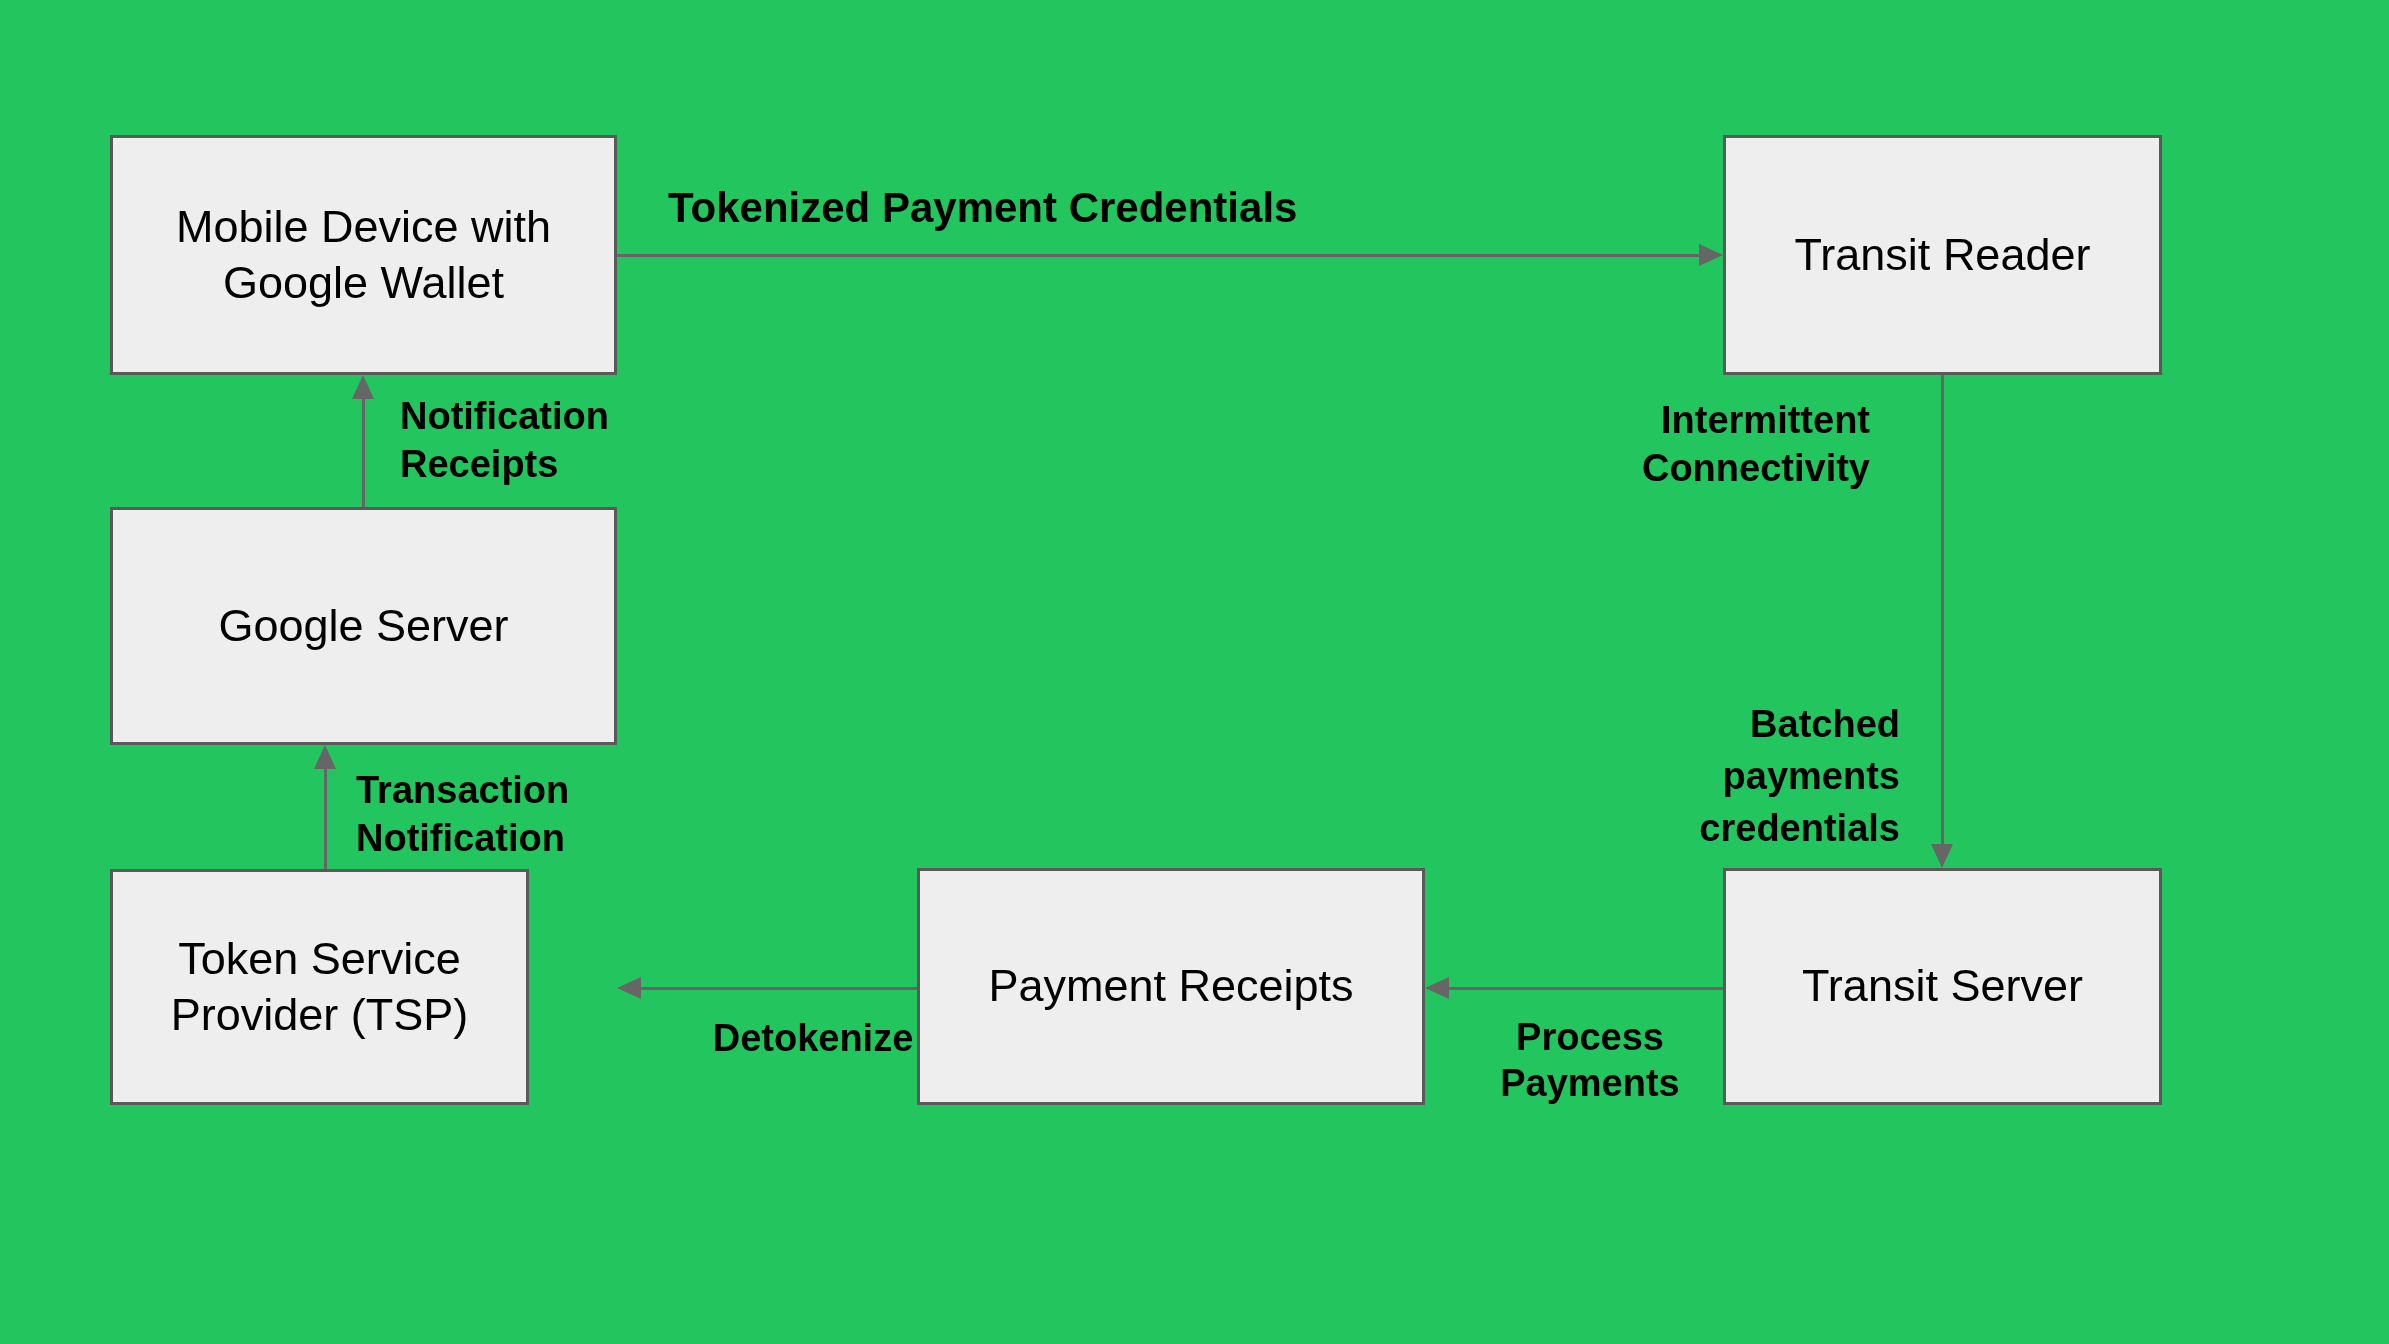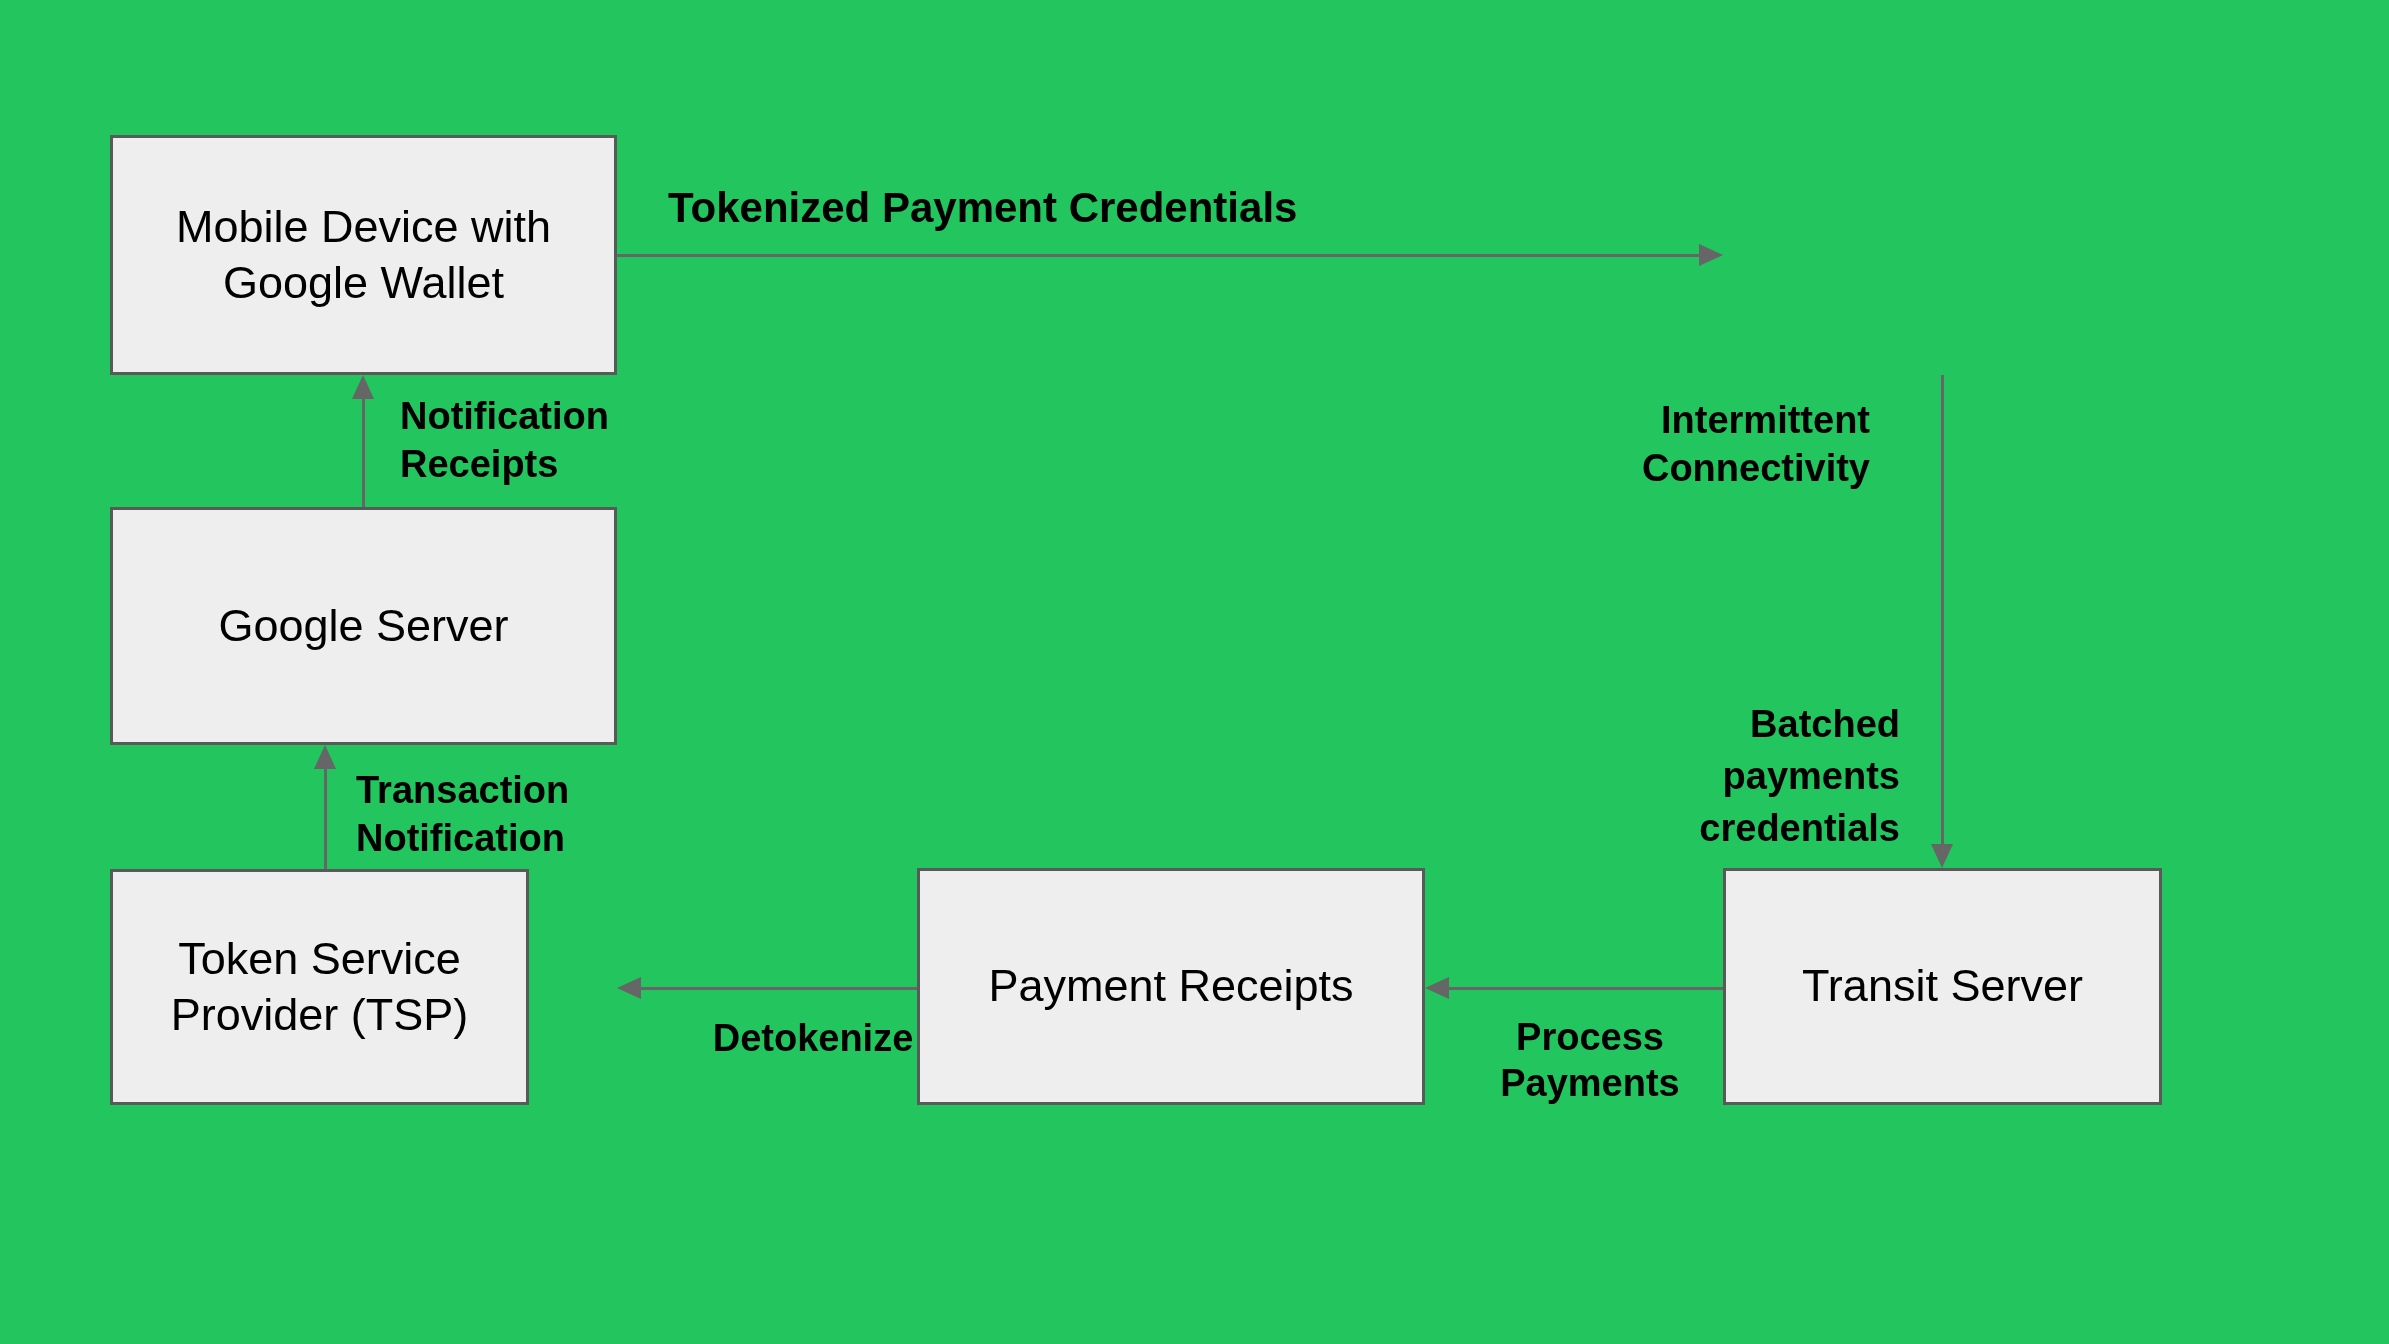--- a/index.html
+++ b/index.html
@@ -63,20 +63,21 @@
   #label-detokenize {left:663px; top:1014px;width:300px; text-align:center;}
   #label-process    {left:1440px;top:1014px;width:300px; text-align:center;line-height:46px;}
 </style>
 </head>
 <body>
 
 <div class="canvas">
 
   <div class="node" id="node-mobile-device">Mobile Device with
 Google Wallet</div>
+  <div class="node" id="node-transit-reader">Transit Reader</div>
   <div class="node" id="node-google-server">Google Server</div>
   <div class="node" id="node-tsp">Token Service
 Provider (TSP)</div>
   <div class="node" id="node-payment-processor">Payment Receipts</div>
   <div class="node" id="node-transit-server">Transit Server</div>
 
   <div class="hline" id="line-tokenized"></div>
   <div class="head head-right" id="head-tokenized"></div>
 
   <div class="vline" id="line-batched"></div>

